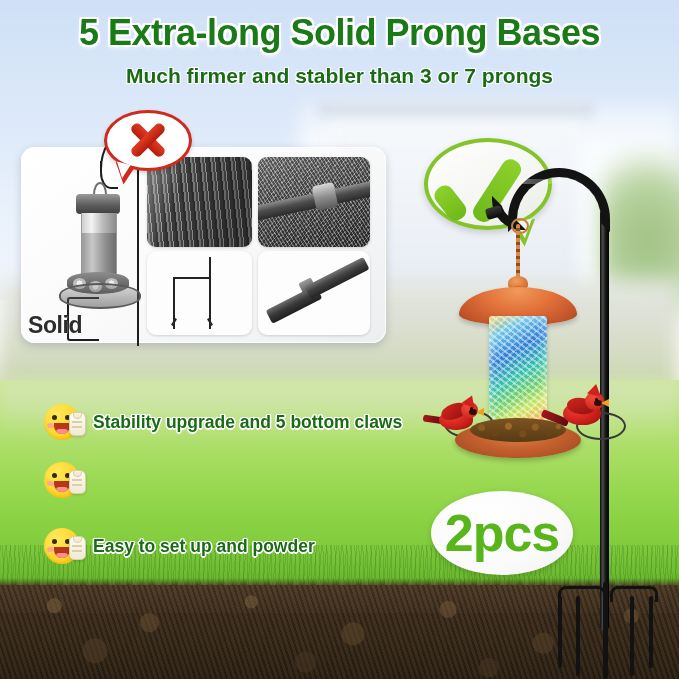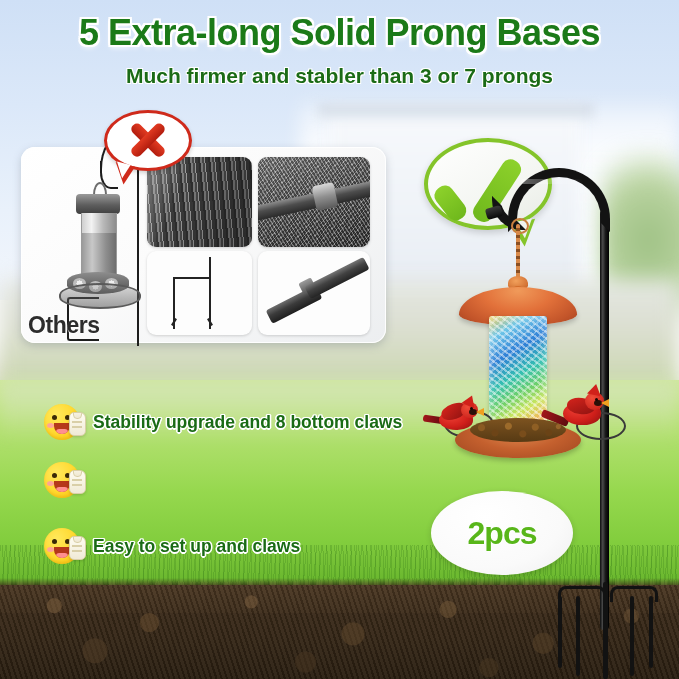--- a/index.html
+++ b/index.html
@@ -243,21 +243,21 @@
   }
 
   
   .pcs{
     position:absolute;left:431px;top:491px;width:142px;height:84px;border-radius:50%;
     background:radial-gradient(ellipse at 38% 30%,#ffffff 0%,#fafafa 62%,#eeeeee 100%);
     box-shadow:0 2px 6px rgba(0,0,0,.16);
     display:flex;align-items:center;justify-content:center;
   }
   .pcs span{
-    font-size:32px;font-weight:bold;color:#58b61a;letter-spacing:-1px;
+    font-size:52px;font-weight:bold;color:#58b61a;letter-spacing:-1px;
     text-shadow:1px 1px 0 rgba(255,255,255,.8);
   }
 
   
   .feat{position:absolute;display:flex;align-items:center;gap:7px;}
   .feat-1{left:44px;top:404px;}
   .feat-2{left:44px;top:462px;}
   .feat-3{left:44px;top:528px;}
   .feat-txt{
     font-size:17.5px;font-weight:bold;color:#1a6b15;line-height:1.22;
@@ -467,21 +467,21 @@
       <i style="left:23px;top:70px;width:8px;height:2px;transform:rotate(-58deg);"></i>
     </span>
   </div>
 
   <div class="thumb thumb-tube">
     <span class="tube-a"></span>
       <span class="tube-tip"></span>
       <span class="tube-b"></span>
   </div>
 
-  <div class="others-label">Others</div>
+  <div class="others-label">Solid</div>
 
   <div class="bub bub-x">
     <span class="tail"></span>
       <span class="tail-in"></span>
     <span class="xmark">
         <i></i>
         <i></i>
       </span>
   </div>
 
@@ -545,21 +545,21 @@
   <div class="feat feat-1">
     <span class="emo">
       <span class="face"></span>
         <span class="eye l"></span>
         <span class="eye r"></span>
       <span class="cheek l"></span>
         <span class="cheek r"></span>
         <span class="mouth"></span>
       <span class="thumb"></span>
     </span>
-    <span class="feat-txt">Stability upgrade and 8 bottom claws</span>
+    <span class="feat-txt">Stability upgrade and 5 bottom claws</span>
   </div>
 
   <div class="feat feat-2">
     <span class="emo">
       <span class="face"></span>
         <span class="eye l"></span>
         <span class="eye r"></span>
       <span class="cheek l"></span>
         <span class="cheek r"></span>
         <span class="mouth"></span>
@@ -570,20 +570,20 @@
   <div class="feat feat-3">
     <span class="emo">
       <span class="face"></span>
         <span class="eye l"></span>
         <span class="eye r"></span>
       <span class="cheek l"></span>
         <span class="cheek r"></span>
         <span class="mouth"></span>
       <span class="thumb"></span>
     </span>
-    <span class="feat-txt">Easy to set up and claws</span>
+    <span class="feat-txt">Easy to set up and powder</span>
   </div>
 
   <div class="pcs">
     <span>2pcs</span>
   </div>
 
 </div>
 
 </body></html>

